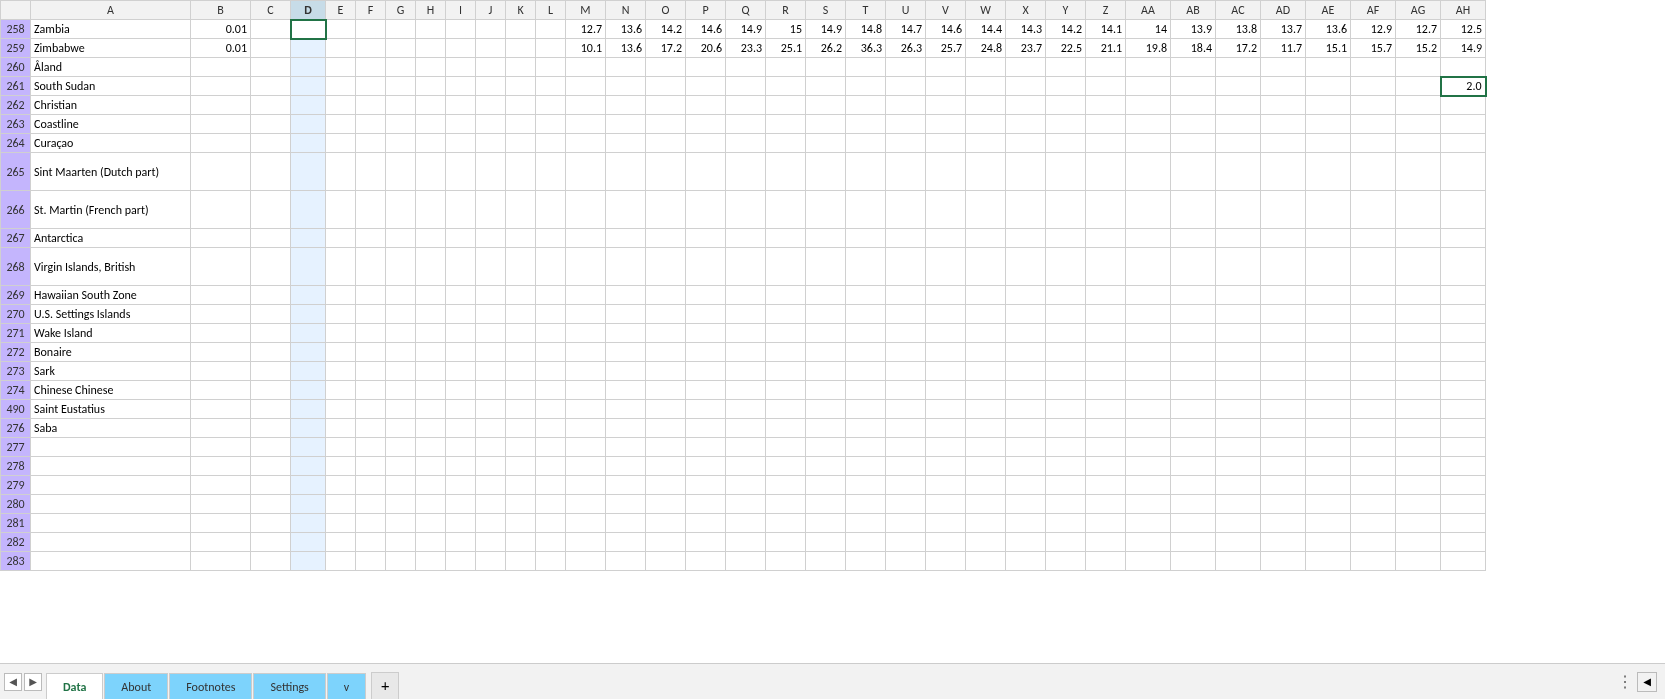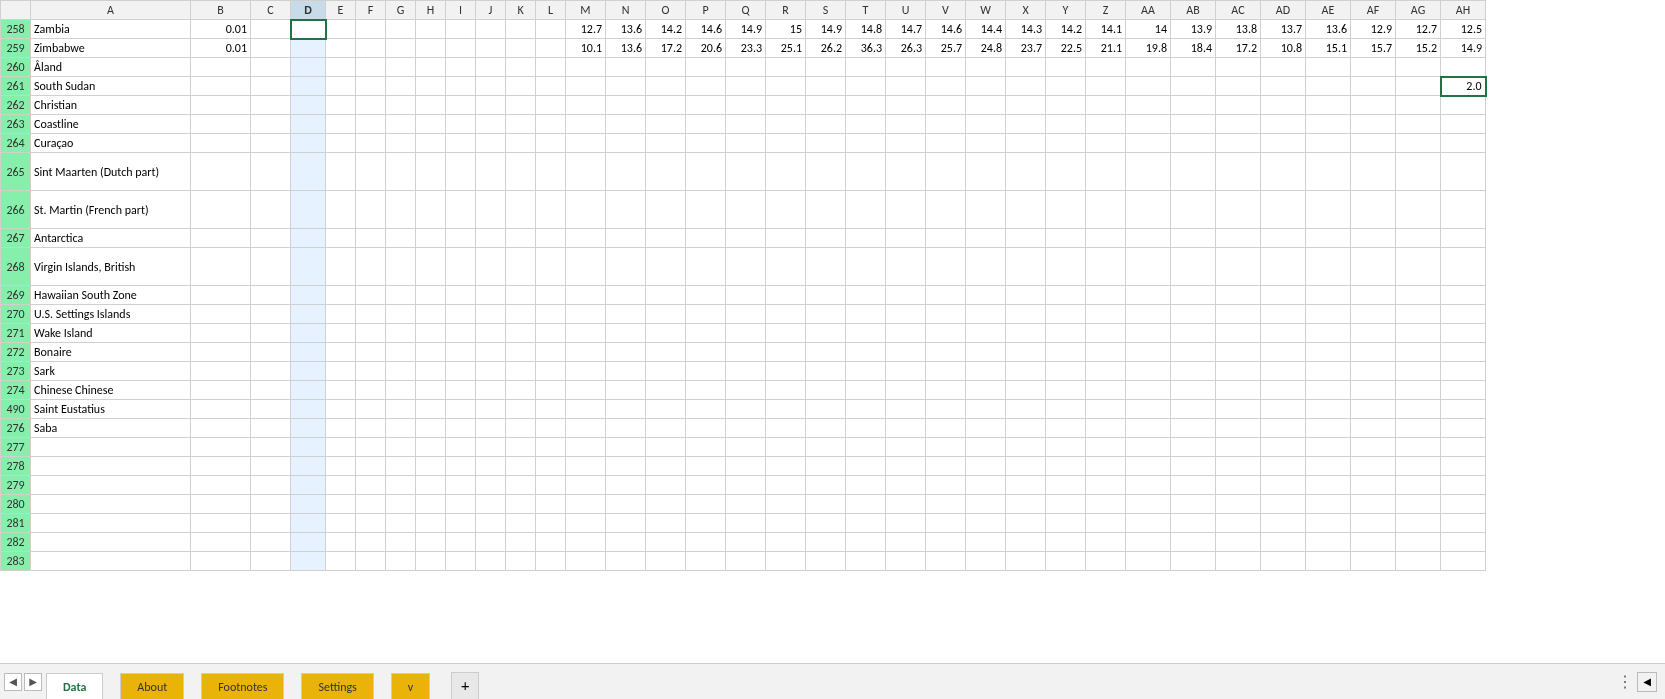--- a/index.html
+++ b/index.html
@@ -19,21 +19,21 @@
     }
     table.grid th {
       background: #f2f2f2;
       text-align: center;
       font-weight: normal;
       color: #333;
     }
     table.grid th.row-header {
       width: 30px;
       min-width: 30px;
-      background: #86efac;
+      background: #c4b5fd;
       text-align: center;
     }
     table.grid td {
       background: #fff;
       text-align: left;
     }
     table.grid td.num { text-align: right; }
 
     
     .tab-bar {
@@ -56,28 +56,27 @@
       background: #fff;
       cursor: pointer;
       display: flex; align-items: center; justify-content: center;
       font-size: 10px;
       color: #555;
     }
     .tabs {
       display: flex;
       align-items: flex-end;
       height: 36px;
-      gap: 16px;
     }
     .tab {
       height: 28px;
       padding: 0 16px;
       border: 1px solid #ccc;
       border-bottom: none;
-      background: #eab308;
+      background: #7dd3fc;
       cursor: pointer;
       display: flex;
       align-items: center;
       font-size: 12px;
       color: #333;
       margin-right: 1px;
       position: relative;
       top: 1px;
     }
     .tab.active {
@@ -303,21 +302,21 @@
             <td class="num">36.3</td>
             <td class="num">26.3</td>
             <td class="num">25.7</td>
             <td class="num">24.8</td>
             <td class="num">23.7</td>
             <td class="num">22.5</td>
             <td class="num">21.1</td>
             <td class="num">19.8</td>
             <td class="num">18.4</td>
             <td class="num">17.2</td>
-            <td class="num">10.8</td>
+            <td class="num">11.7</td>
             <td class="num">15.1</td>
             <td class="num">15.7</td>
             <td class="num">15.2</td>
             <td class="num">14.9</td>
           </tr>
           <tr>
             <th class="row-header">260</th>
             <td>Åland</td>
             <td></td>
             <td></td>

